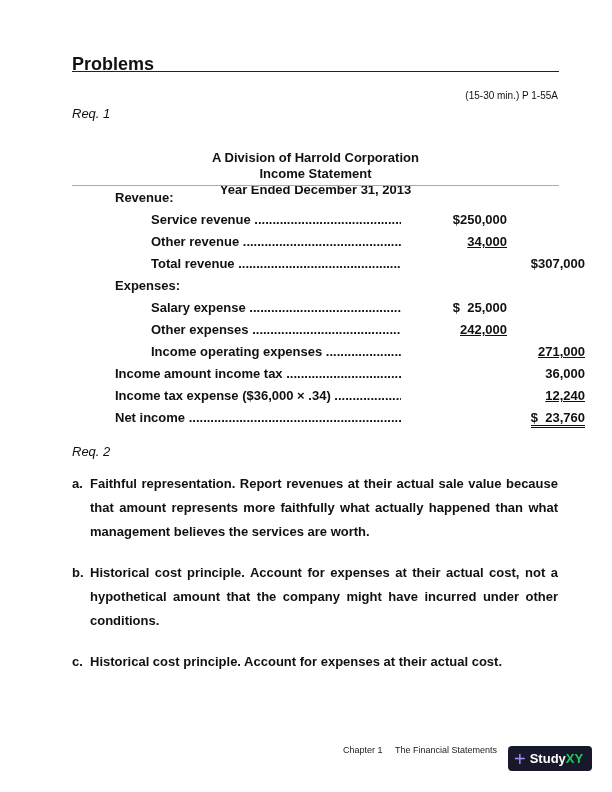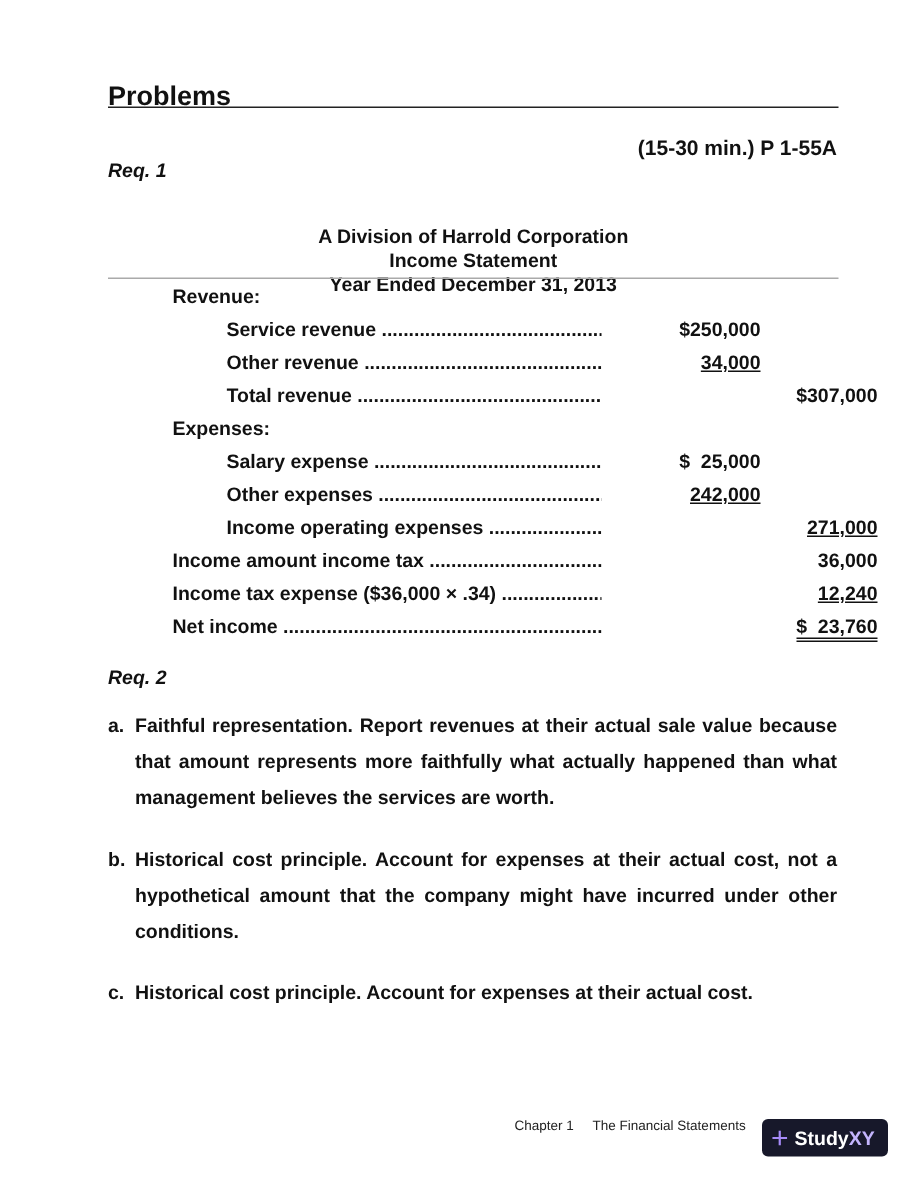--- a/index.html
+++ b/index.html
@@ -3,38 +3,38 @@
 <meta charset="utf-8">
 <style>
   html, body { margin: 0; padding: 0; }
   body {
     width: 612px; height: 792px; background: #ffffff; position: relative;
     font-family: "Liberation Sans", sans-serif; color: #111; overflow: hidden;
   }
   .abs { position: absolute; }
   .header-title { left: 72px; top: 54px; font-size: 18px; font-weight: bold; }
   .header-rule { left: 72px; top: 71px; width: 487px; height: 1px; background: #222; }
-  .problem-ref { right: 54px; top: 90px; font-size: 14px; font-weight: bold; }
-  .req { left: 72px; font-size: 13px; font-weight: bold; font-style: italic; text-align: center; }
+  .problem-ref { right: 54px; top: 90px; font-size: 10px; font-weight: normal; }
+  .req { left: 72px; font-size: 13px; font-weight: normal; font-style: italic; text-align: center; }
   .stmt-head { left: 72px; width: 487px; text-align: center; font-size: 13px; font-weight: bold; line-height: 16px; top: 150px; }
   .stmt-rule { left: 72px; top: 185px; width: 487px; height: 1px; background: #aaa; }
   .row { position: absolute; left: 0; width: 612px; height: 22px; font-size: 13px; font-weight: bold; margin-left: 33px; }
   .row .label { position: absolute; top: 0; white-space: nowrap; overflow: hidden; }
   .row .c1 { position: absolute; left: 412px; width: 62px; text-align: right; top: 0; }
   .row .c2 { position: absolute; left: 488px; width: 64px; text-align: right; top: 0; }
   .ul { text-decoration: underline; }
   .dul { border-bottom: 3px double #111; line-height: 14px; }
   .dots::after { content: " ........................................................................"; }
   .para { position: absolute; left: 72px; width: 486px; font-size: 13px; font-weight: bold; line-height: 24px; }
   .para .letter { position: absolute; left: 0; top: 0; }
   .para .text { margin-left: 18px; text-align: justify; }
   .footer { left: 343px; top: 745px; font-size: 9px; color: #222; }
   .badge { left: 508px; top: 746px; width: 84px; height: 25px; background: #17182a; border-radius: 4px; color: #fff; font-size: 13px; font-weight: bold; display: flex; align-items: center; }
   .badge .plus { color: #a78bfa; font-size: 20px; font-weight: normal; margin: 0 4px 0 6px; line-height: 20px; }
-  .badge .xy { color: #c4b5fd; }
+  .badge .xy { color: #22c55e; }
 </style>
 </head>
 <body>
 
 <div class="abs header-title">Problems</div>
 <div class="abs header-rule"></div>
 <div class="abs problem-ref">(15-30 min.)  P 1-55A</div>
 <div class="abs req" style="top:106px">Req. 1</div>
 
 <div class="abs stmt-head">

